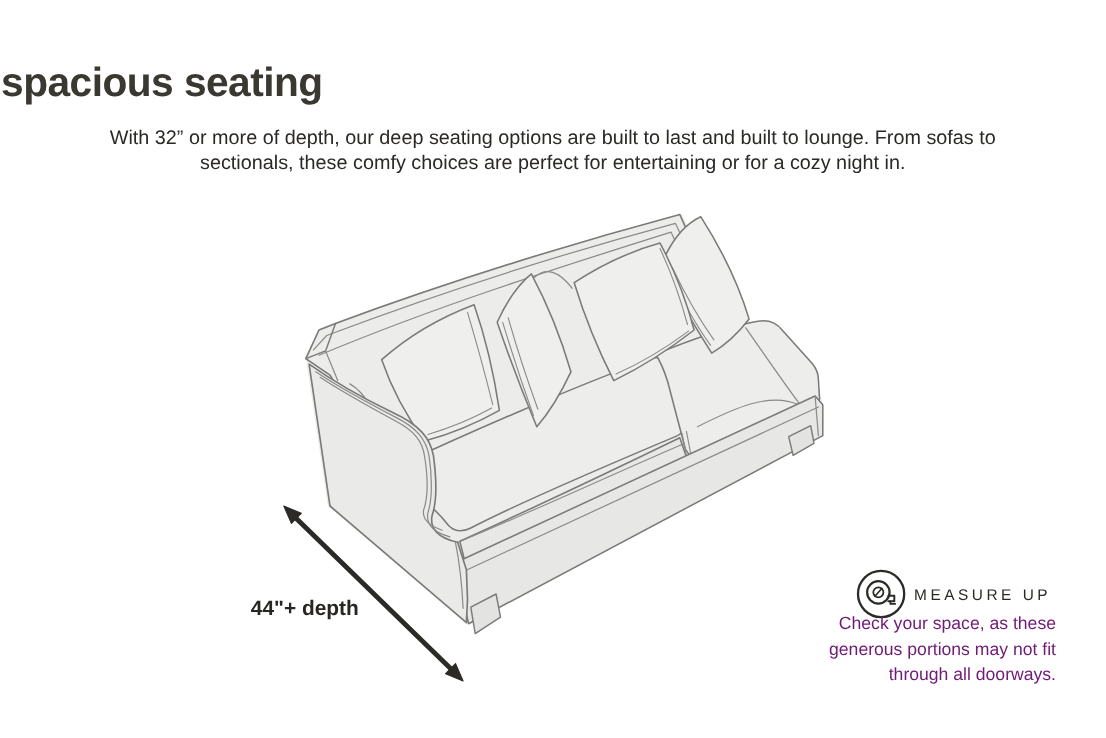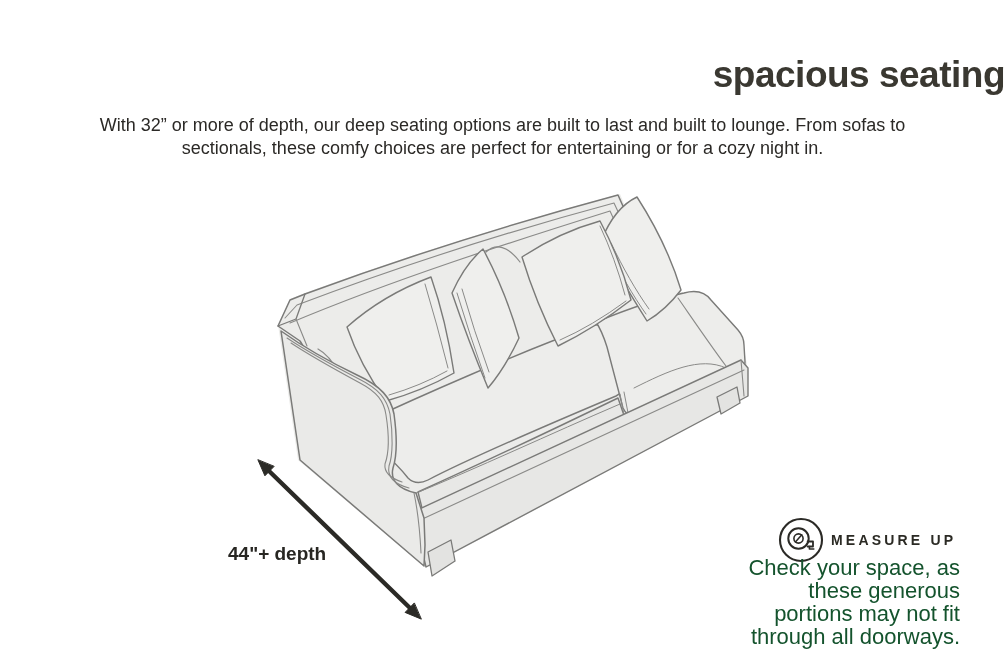--- a/index.html
+++ b/index.html
@@ -1,40 +1,40 @@
 <!DOCTYPE html>
 <html><head>
 <meta charset="utf-8">
 <style>
   html,body{margin:0;padding:0;background:#fff;}
   .stage{
     position:relative;width:1005px;height:671px;background:#ffffff;overflow:hidden;
     font-family:"Liberation Sans","DejaVu Sans",sans-serif;color:#2b2a26;
   }
   .title{
-    position:absolute;left:1px;right:0;top:54px;margin:0;text-align:right;
+    position:absolute;left:1px;right:0;top:54px;margin:0;text-align:left;
     font-size:37px;font-weight:bold;color:#3a3831;letter-spacing:-0.5px;
   }
   .intro{
     position:absolute;left:62px;top:114px;width:881px;margin:0;text-align:center;
     font-size:18px;line-height:23px;color:#2b2926;
   }
   .art{position:absolute;left:0;top:0;}
   .dim-label{
     position:absolute;left:228px;top:543px;
     font-size:19px;font-weight:bold;color:#272622;white-space:nowrap;
   }
   .measure-icon{position:absolute;left:777px;top:516px;}
   .measure-heading{
     position:absolute;left:831px;top:532px;
-    font-size:14px;font-weight:bold;letter-spacing:3.2px;color:#2b2a24;white-space:nowrap;
+    font-size:14px;font-weight:normal;letter-spacing:3.2px;color:#2b2a24;white-space:nowrap;
   }
   .measure-body{
     position:absolute;right:45px;top:556px;width:232px;margin:0;text-align:right;
-    font-size:22px;line-height:23px;color:#14532d;
+    font-size:16px;line-height:23px;color:#701a75;
   }
 </style>
 </head>
 <body>
 
 <div class="stage">
 
   <h1 class="title">spacious seating</h1>
 
   <p class="intro">With 32” or more of depth, our deep seating options are built to last and built to lounge. From sofas to sectionals, these comfy choices are perfect for entertaining or for a cozy night in.</p>

